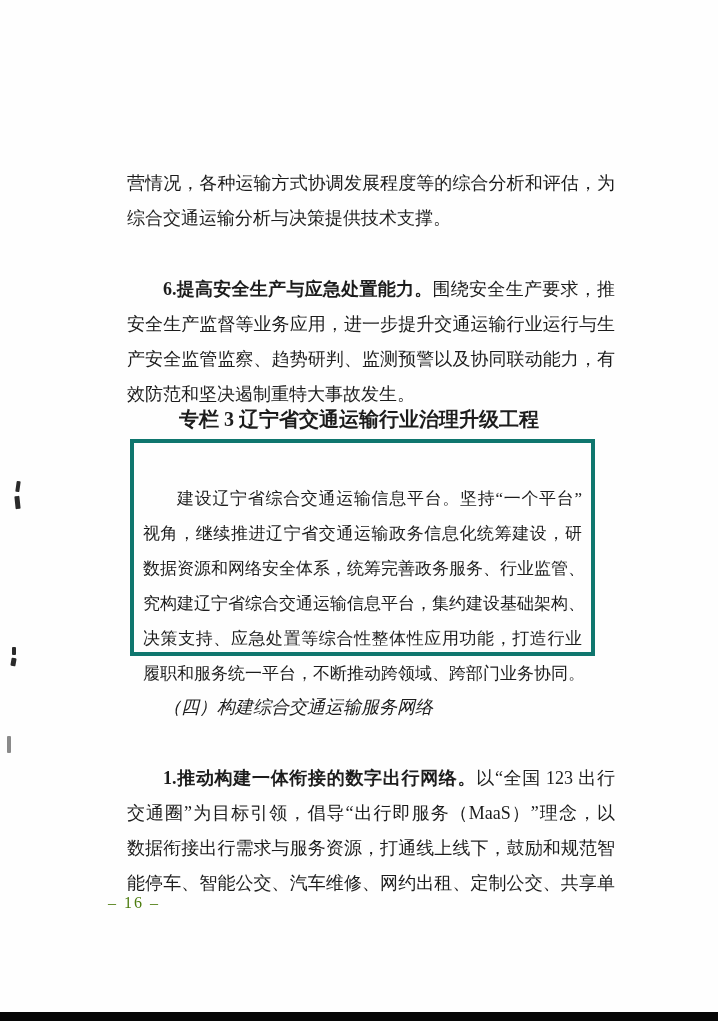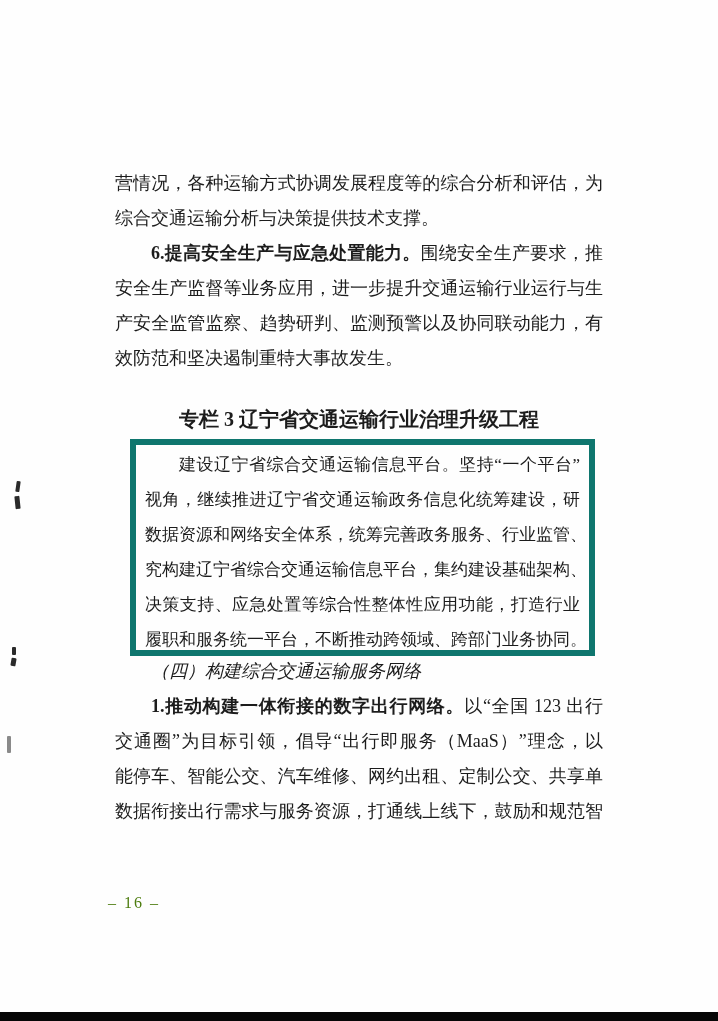--- a/index.html
+++ b/index.html
@@ -4,41 +4,41 @@
 <style>
   html,body{margin:0;padding:0;}
   body{
     width:718px;height:1021px;position:relative;overflow:hidden;
     background:#fefefe;
     font-family:"Liberation Serif","DejaVu Serif",serif;
     color:#1c1c1c;
   }
   .page{position:absolute;inset:0;}
   
-  .block{position:absolute;left:115px;width:488px;}
+  .block{position:absolute;left:127px;width:488px;}
   .block-a{top:166px;}
   .block-b{top:654px;}
   .tline{
     height:35px;line-height:35px;font-size:18px;
     text-align:justify;text-align-last:justify;
     white-space:nowrap;letter-spacing:0;
   }
   .tline.short{text-align-last:left;}
-  .tline.indent{padding-left:36px;}
+  .tline.indent{padding-left:36px;margin-top:36px;}
   .tline .bold{font-weight:700;}
   .kai{font-style:italic;}
   
   .panel-title{
     position:absolute;left:0;right:0;top:406px;
     text-align:center;font-size:20px;font-weight:700;line-height:26px;
   }
   
   .panel{
     position:absolute;left:130px;top:439px;width:465px;height:217px;
-    border:6px solid #0f766e;box-sizing:border-box;
+    border:4px solid #0f766e;box-sizing:border-box;
     padding:2px 9px 0 9px;background:#fefefe;
   }
   .panel .tline{height:35px;line-height:35px;font-size:17px;}
   .panel .tline.indent{padding-left:34px;}
   
   .page-number{
     position:absolute;left:108px;top:894px;
     font-size:16px;letter-spacing:2px;color:#4d7c0f;
   }
   
@@ -72,22 +72,22 @@
     <div class="tline">数据资源和网络安全体系，统筹完善政务服务、行业监管、</div>
     <div class="tline">究构建辽宁省综合交通运输信息平台，集约建设基础架构、</div>
     <div class="tline">决策支持、应急处置等综合性整体性应用功能，打造行业</div>
     <div class="tline">履职和服务统一平台，不断推动跨领域、跨部门业务协同。</div>
   </div>
 
   <div class="block block-b">
     <div class="tline short indent kai">（四）构建综合交通运输服务网络</div>
     <div class="tline indent"><span class="bold">1.推动构建一体衔接的数字出行网络。</span><span>以“全国 123 出行</span></div>
     <div class="tline">交通圈”为目标引领，倡导“出行即服务（MaaS）”理念，以</div>
+    <div class="tline">数据衔接出行需求与服务资源，打通线上线下，鼓励和规范智</div>
     <div class="tline">能停车、智能公交、汽车维修、网约出租、定制公交、共享单</div>
-    <div class="tline">数据衔接出行需求与服务资源，打通线上线下，鼓励和规范智</div>
   </div>
 
   <div class="page-number">– 16 –</div>
 
   <div class="artifact a1a"></div>
   <div class="artifact a1b"></div>
   <div class="artifact a2a"></div>
   <div class="artifact a2b"></div>
   <div class="artifact a3"></div>
 

